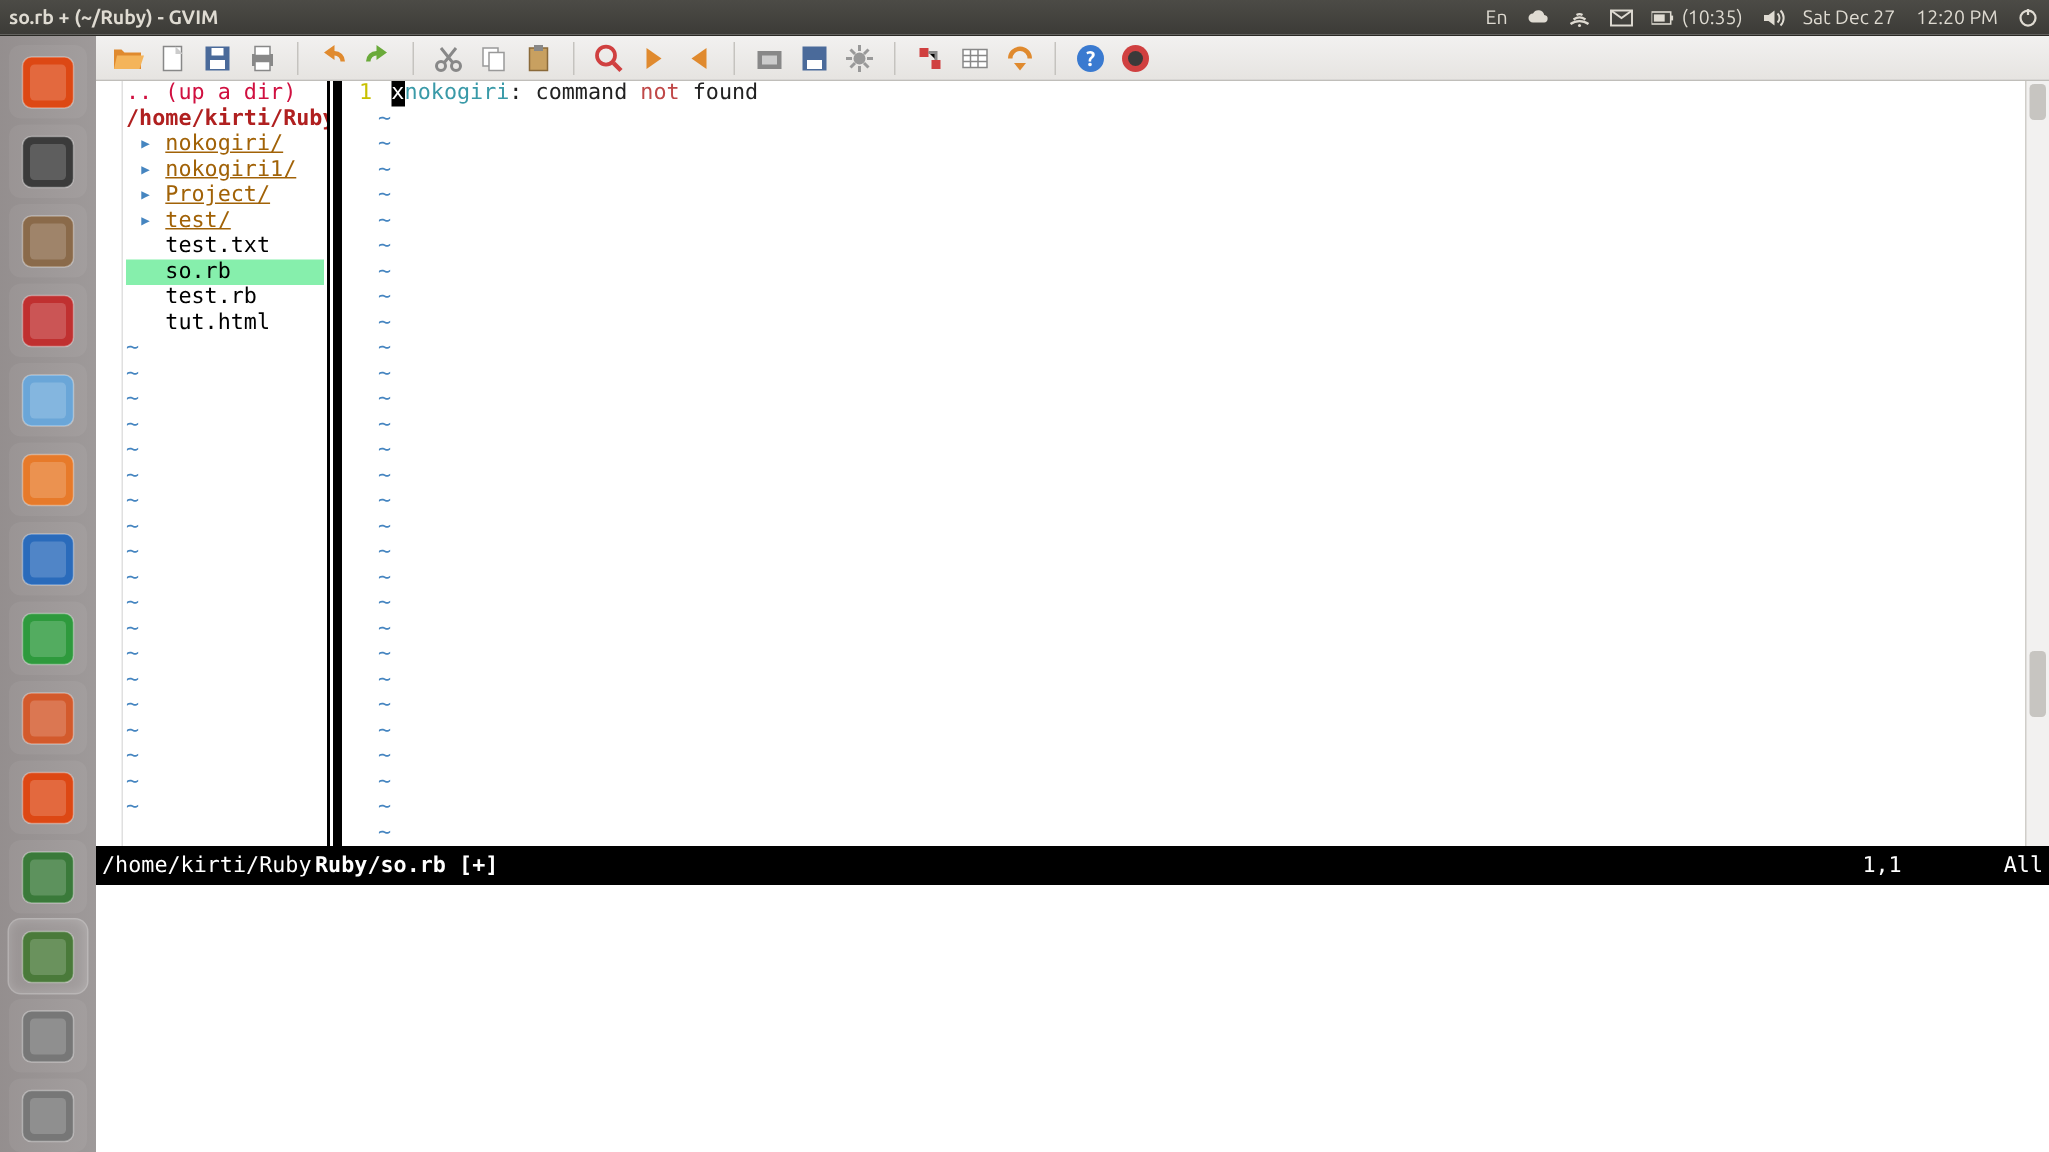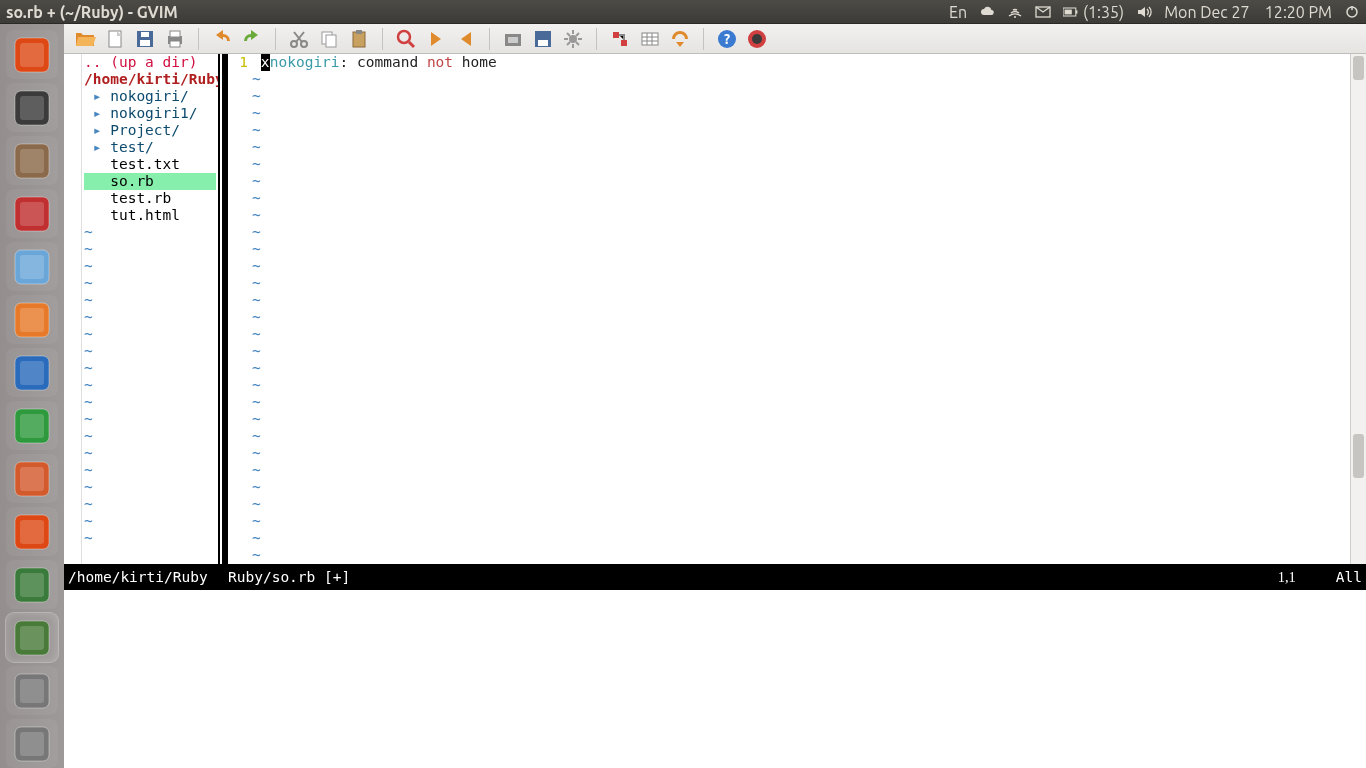--- a/index.html
+++ b/index.html
@@ -10,21 +10,21 @@
   background: #ffffff;
   overflow: hidden;
   position: relative;
 }
 .menubar {
   height: 24px;
   background: linear-gradient(#4c4b46, #3c3b37);
   color: #dfdbd2;
   display: flex;
   align-items: center;
-  font-size: 16px;
+  font-size: 13px;
   padding: 0 6px;
   border-bottom: 1px solid #2a2925;
   gap: 31px;
 }
 .win-title { flex: 0 0 auto; font-weight: bold; color: #dfdbd2; }
 .menubar-spacer { flex: 1; }
 .ind { display: flex; align-items: center; gap: 12px; }
 .ind-item { display: flex; align-items: center; gap: 4px; color: #dfdbd2; }
 .ind-icon { width: 16px; height: 16px; display:inline-flex; align-items:center; justify-content:center; }
 .launcher {
@@ -90,21 +90,21 @@
 .tree-pane {
   width: 136px;
   background: #ffffff;
   position: relative;
   overflow: hidden;
 }
 .tree-content { padding: 0 2px; }
 .tree-line { white-space: pre; }
 .up-dir { color: #d01040; }
 .cwd { color: #b02020; font-weight: bold; }
-.dir { color: #0c4a6e; }
+.dir { color: #a16207; text-decoration: underline; }
 .arrow { color: #4585c0; }
 .file-sel { background: #86efac; }
 .tree-tilde { color: #4585c0; }
 .vsplit {
   width: 10px;
   background: #000;
   position: relative;
 }
 .vsplit::before {
   content:"";
@@ -149,23 +149,23 @@
   height: 29px;
   background: #000;
   color: #fff;
   font-family: "DejaVu Sans Mono", monospace;
   font-size: 14.5px;
   display: flex;
   align-items: center;
   padding: 0 4px;
 }
 .sb-left { width: 140px; }
-.sb-file { font-weight: normal; margin-left: 20px; }
+.sb-file { font-weight: bold; margin-left: 2px; }
 .sb-spacer { flex:1; }
-.sb-pos { margin-right: 40px; font-family: Liberation Serif, serif; }
+.sb-pos { margin-right: 68px; }
 .bottom-blank {
   flex: 0 0 178px;
   background: #ffffff;
 }
 svg { display:block; }
 </style>
 </head>
 <body>
 
 <div class="menubar">
@@ -199,32 +199,32 @@
         </span>
     </span>
     <span class="ind-item">
       <span class="ind-icon">
           <svg width="20" height="12" viewBox="0 0 20 12">
             <rect x="0" y="1" width="16" height="10" fill="none" stroke="#dfdbd2" stroke-width="1.3"></rect>
             <rect x="16" y="4" width="2" height="4" fill="#dfdbd2"></rect>
             <rect x="2" y="3" width="9" height="6" fill="#dfdbd2"></rect>
           </svg>
         </span>
-      <span>(1:35)</span>
+      <span>(10:35)</span>
     </span>
     <span class="ind-item">
       <span class="ind-icon">
           <svg width="16" height="16" viewBox="0 0 16 16">
             <path fill="#dfdbd2" d="M2 6h3l4-3v10l-4-3H2z"></path>
             <path fill="none" stroke="#dfdbd2" stroke-width="1.3" d="M11 5a4 4 0 010 6M13 3a7 7 0 010 10"></path>
           </svg>
         </span>
     </span>
     <span class="ind-item">
-      <span>Mon Dec 27</span>&nbsp;&nbsp;<span>12:20 PM</span>
+      <span>Sat Dec 27</span>&nbsp;&nbsp;<span>12:20 PM</span>
     </span>
     <span class="ind-item">
       <span class="ind-icon">
           <svg width="16" height="16" viewBox="0 0 16 16">
             <circle cx="8" cy="8" r="5" fill="none" stroke="#dfdbd2" stroke-width="1.5"></circle>
             <path d="M8 2v4" stroke="#dfdbd2" stroke-width="1.5"></path>
           </svg>
         </span>
     </span>
   </div>
@@ -512,21 +512,21 @@
           <div class="code-line"></div>
           <div class="code-line"></div>
           <div class="code-line"></div>
           <div class="code-line"></div>
           <div class="code-line"></div>
           <div class="code-line"></div>
           <div class="code-line"></div>
           <div class="code-line"></div>
         </div>
       <div class="code-col" id="codecol">
-          <div class="code-line"> <span class="cursor-block">x</span><span class="tok-id">nokogiri</span><span class="tok-txt">:</span><span class="tok-txt"> command </span><span class="tok-kw">not</span><span class="tok-txt"> home</span></div>
+          <div class="code-line"> <span class="cursor-block">x</span><span class="tok-id">nokogiri</span><span class="tok-txt">:</span><span class="tok-txt"> command </span><span class="tok-kw">not</span><span class="tok-txt"> found</span></div>
           <div class="code-line"><span class="ed-tilde">~</span></div>
           <div class="code-line"><span class="ed-tilde">~</span></div>
           <div class="code-line"><span class="ed-tilde">~</span></div>
           <div class="code-line"><span class="ed-tilde">~</span></div>
           <div class="code-line"><span class="ed-tilde">~</span></div>
           <div class="code-line"><span class="ed-tilde">~</span></div>
           <div class="code-line"><span class="ed-tilde">~</span></div>
           <div class="code-line"><span class="ed-tilde">~</span></div>
           <div class="code-line"><span class="ed-tilde">~</span></div>
           <div class="code-line"><span class="ed-tilde">~</span></div>

